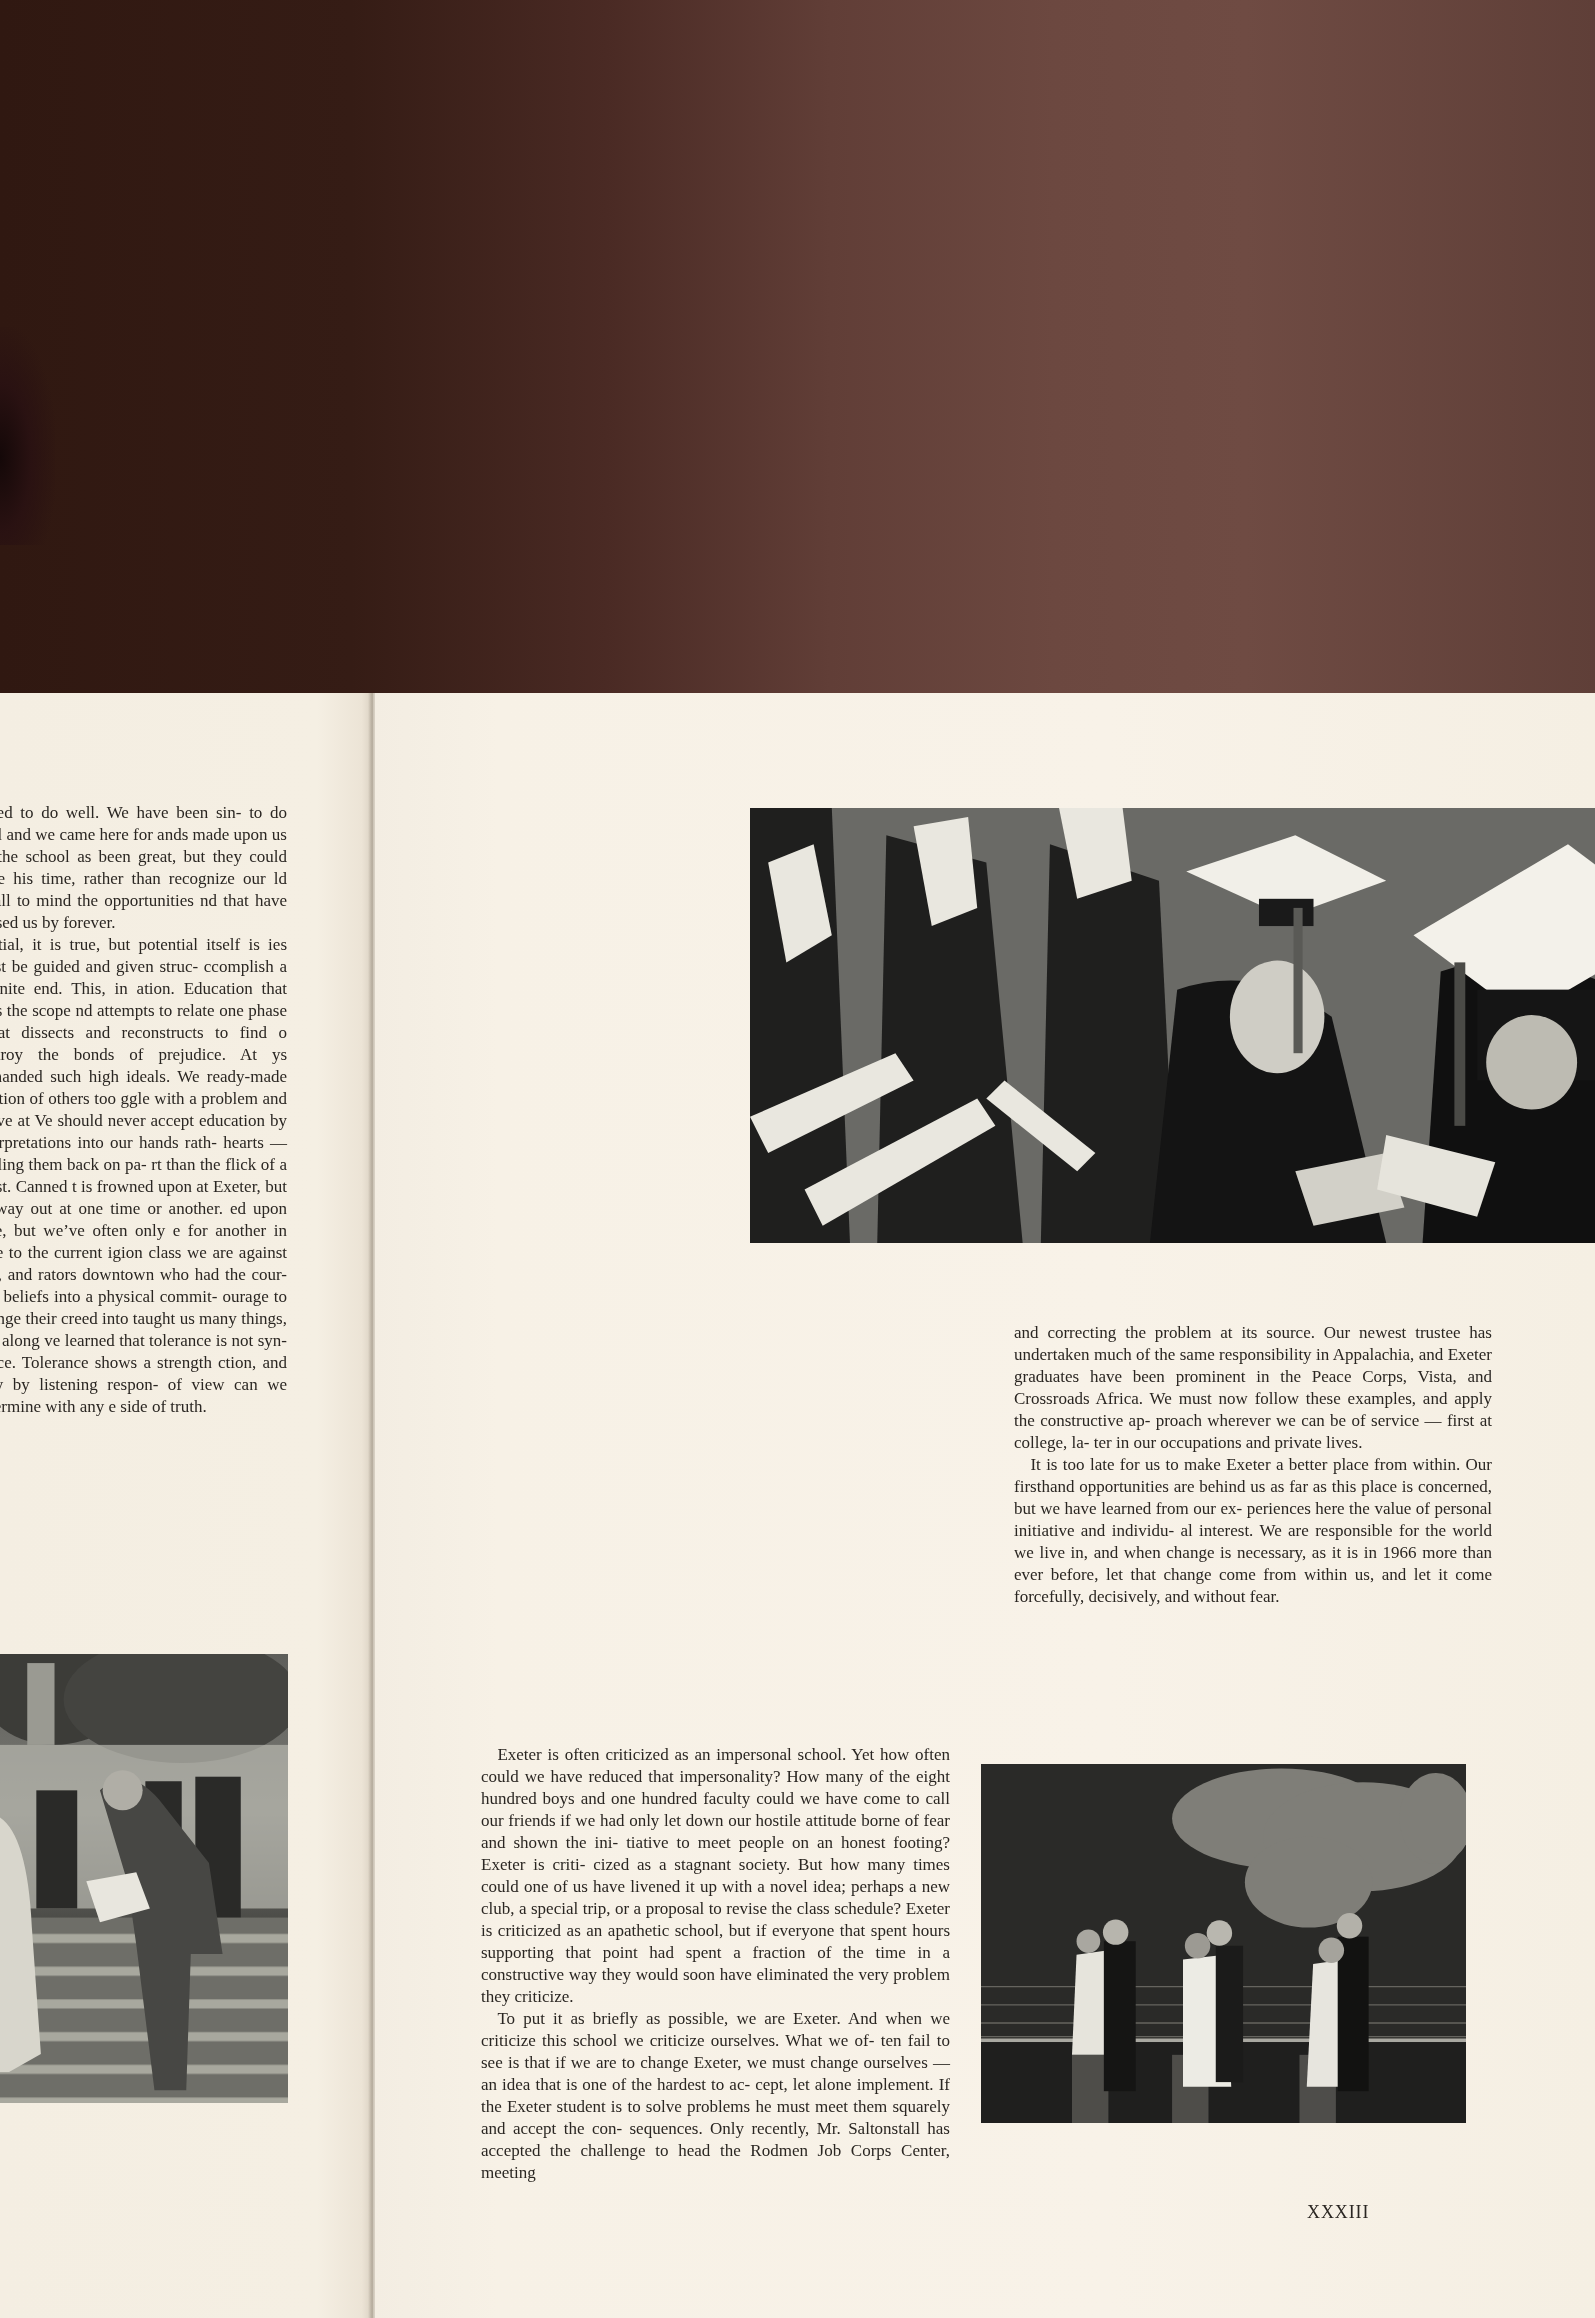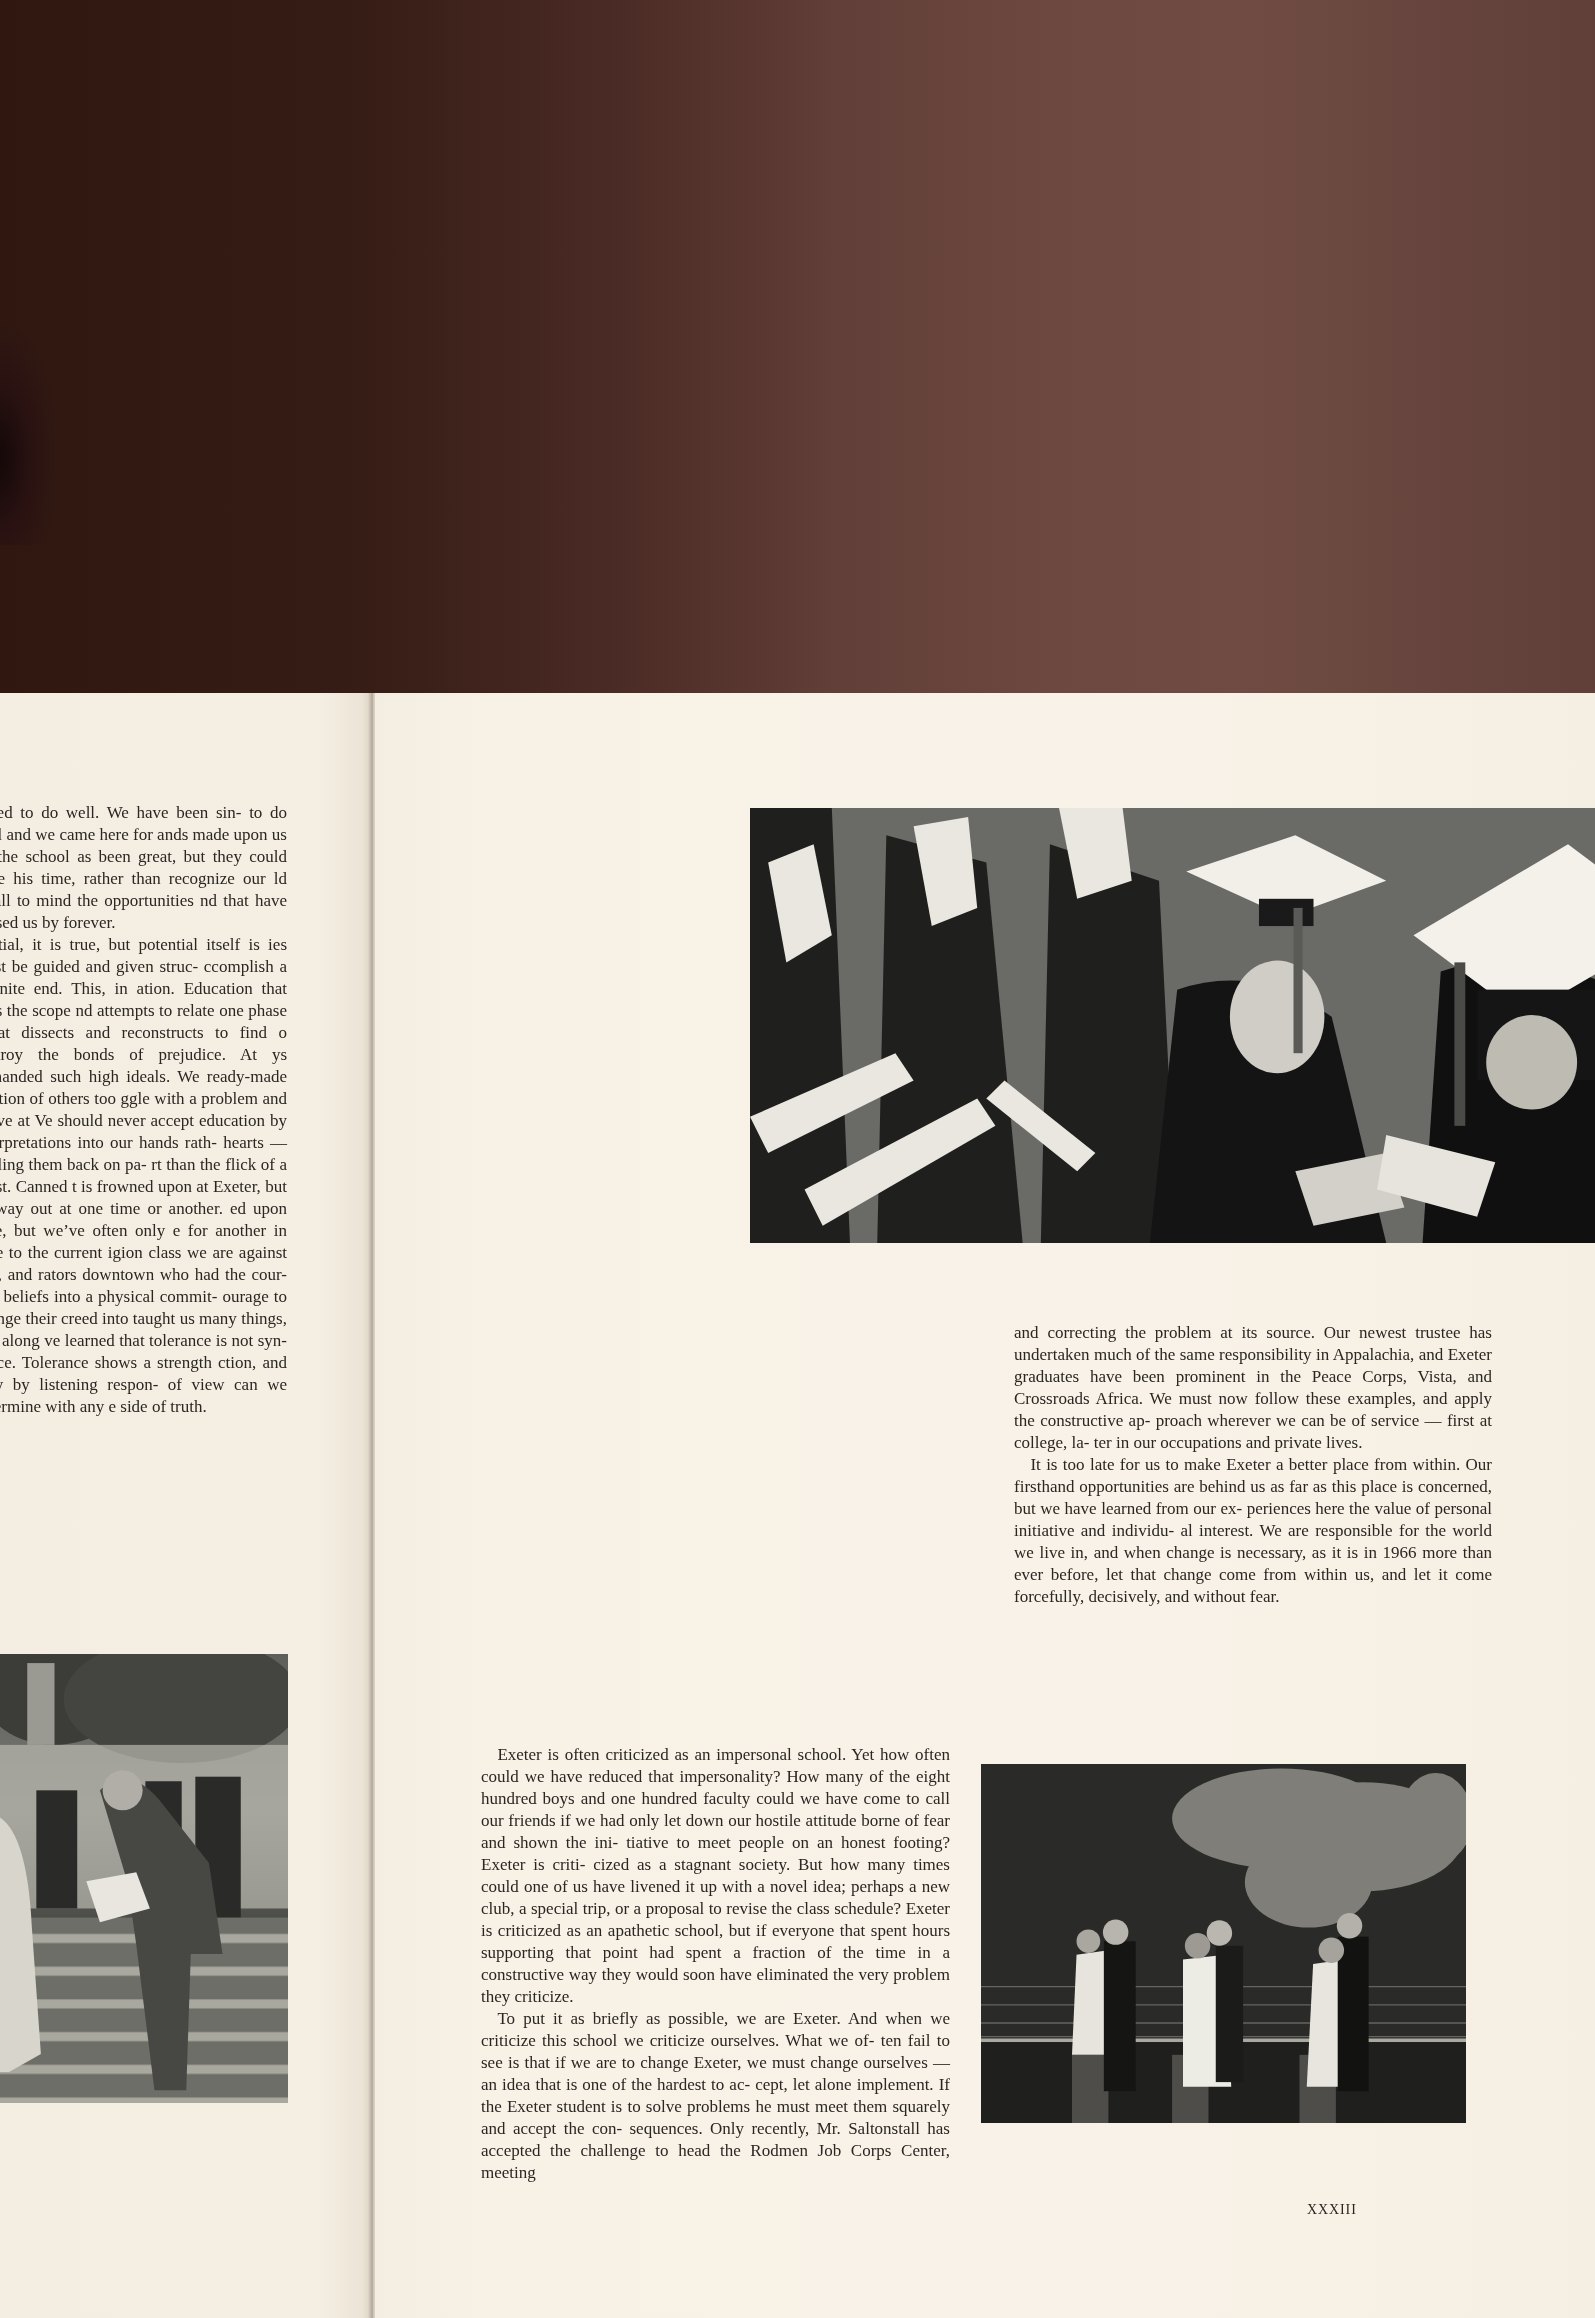--- a/index.html
+++ b/index.html
@@ -44,21 +44,21 @@
     .col p + p { text-indent: 16.4px; }
     .col-left { left: -27px; top: 109px; width: 314px; }
     .col-left p { text-indent: 0; }
     .col-mid { left: 106px; top: 1051px; width: 469px; }
     .col-mid p:first-child { text-indent: 16.4px; }
     .col-right { left: 639px; top: 629px; width: 478px; }
     .col-right p:first-child { text-indent: 0; }
 
     .folio {
       position: absolute; left: 932px; top: 1509px;
-      font-size: 14px; letter-spacing: 0.9px; color: #2a2622;
+      font-size: 18px; letter-spacing: 0.9px; color: #2a2622;
     }
 
     
     .photo { position: absolute; overflow: hidden; background: #3a3a38; }
     .photo svg { display: block; width: 100%; height: 100%; }
     .photo-grad { left: 375px; top: 115px; width: 1197px; height: 435px; }
     .photo-lawn { left: 0; top: 961px; width: 288px; height: 449px; }
     .photo-dance { left: 982px; top: 1071px; width: 485px; height: 359px; }
   </style>
 </head>

